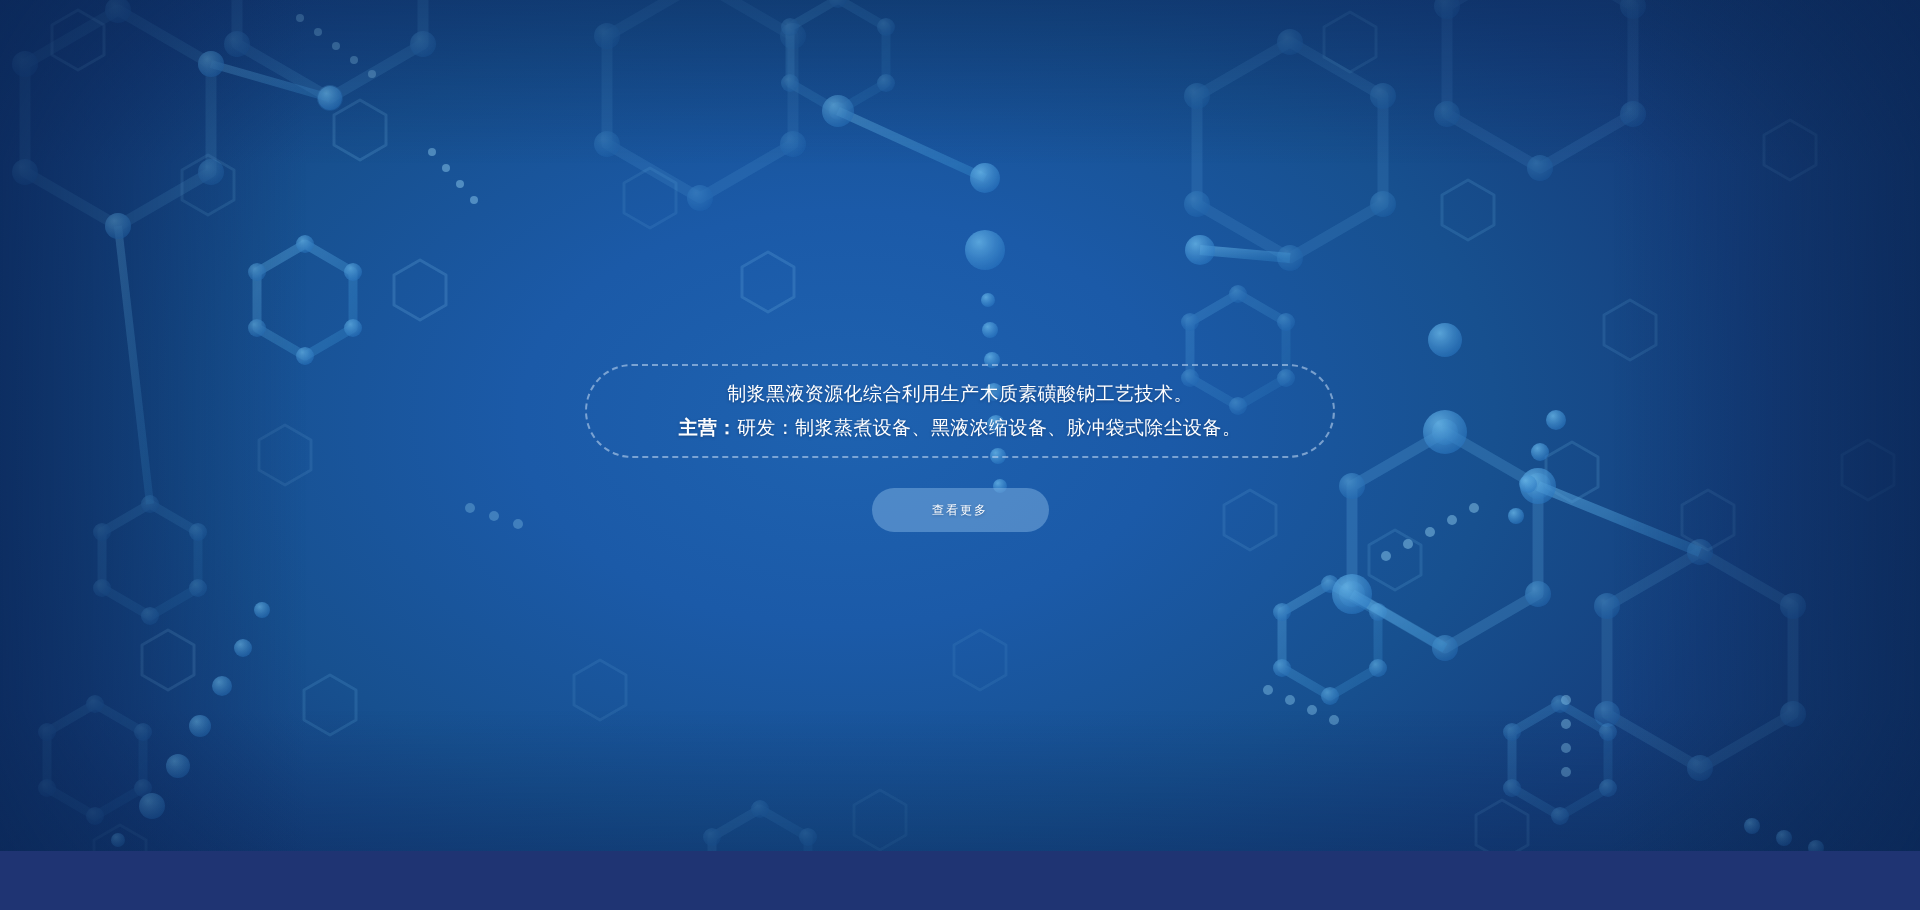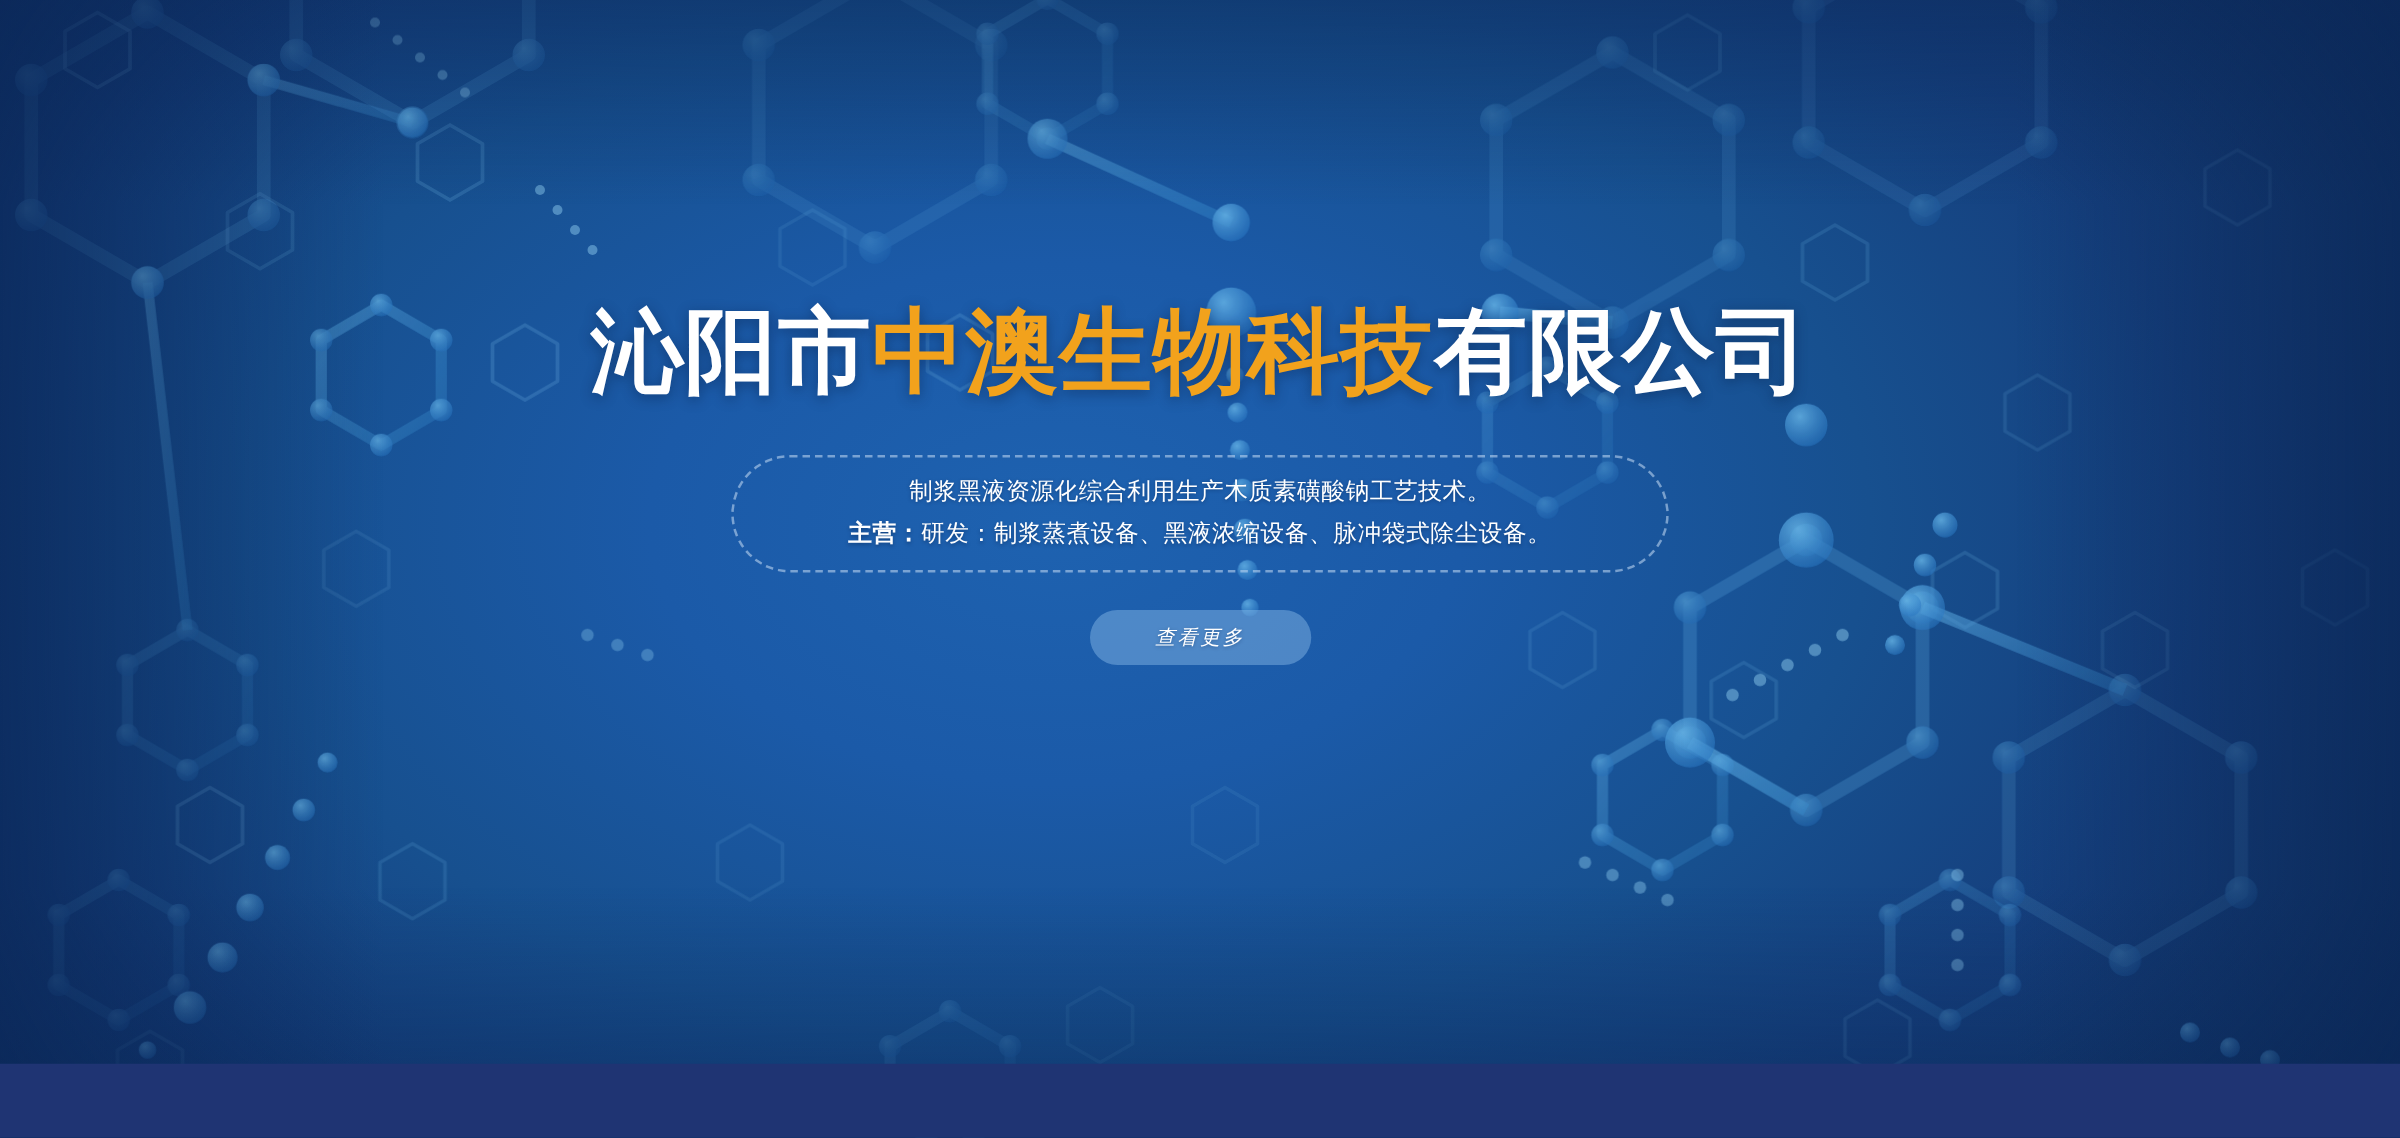--- a/index.html
+++ b/index.html
@@ -115,25 +115,24 @@
     justify-content: center;
     min-width: 177px;
     height: 44px;
     padding: 0 30px;
     box-sizing: border-box;
     border: none;
     border-radius: 24px;
     background: rgba(148, 196, 238, .42);
     color: #ffffff;
     font-family: inherit;
-    font-size: 16px;
+    font-size: 12px;
     letter-spacing: 2px;
     cursor: pointer;
     text-shadow: 0 1px 3px rgba(6, 28, 66, .35);
-    font-style: italic;
   }
 
   
   .bottom-band {
     position: absolute;
     left: 0;
     top: 851px;
     width: 1920px;
     height: 59px;
     background: #1f3473;
@@ -318,21 +317,20 @@
           <circle cx="518" cy="524" r="5"></circle>
         </g>
       </g>
     </svg>
   </div>
 
   <div class="bg-vignette"></div>
 
   <div class="content">
 
-    <h1 class="hero-title"><span>沁阳市</span><span class="accent">中澳生物科技</span><span>有限公司</span></h1>
 
     <div class="subtitle-box">
       <div class="subtitle-line">制浆黑液资源化综合利用生产木质素磺酸钠工艺技术。</div>
       <div class="subtitle-line"><span class="lead">主营：</span><span>研发：制浆蒸煮设备、黑液浓缩设备、脉冲袋式除尘设备。</span></div>
     </div>
 
     <div class="cta-wrap">
       <button class="cta-button">查看更多</button>
     </div>
 

